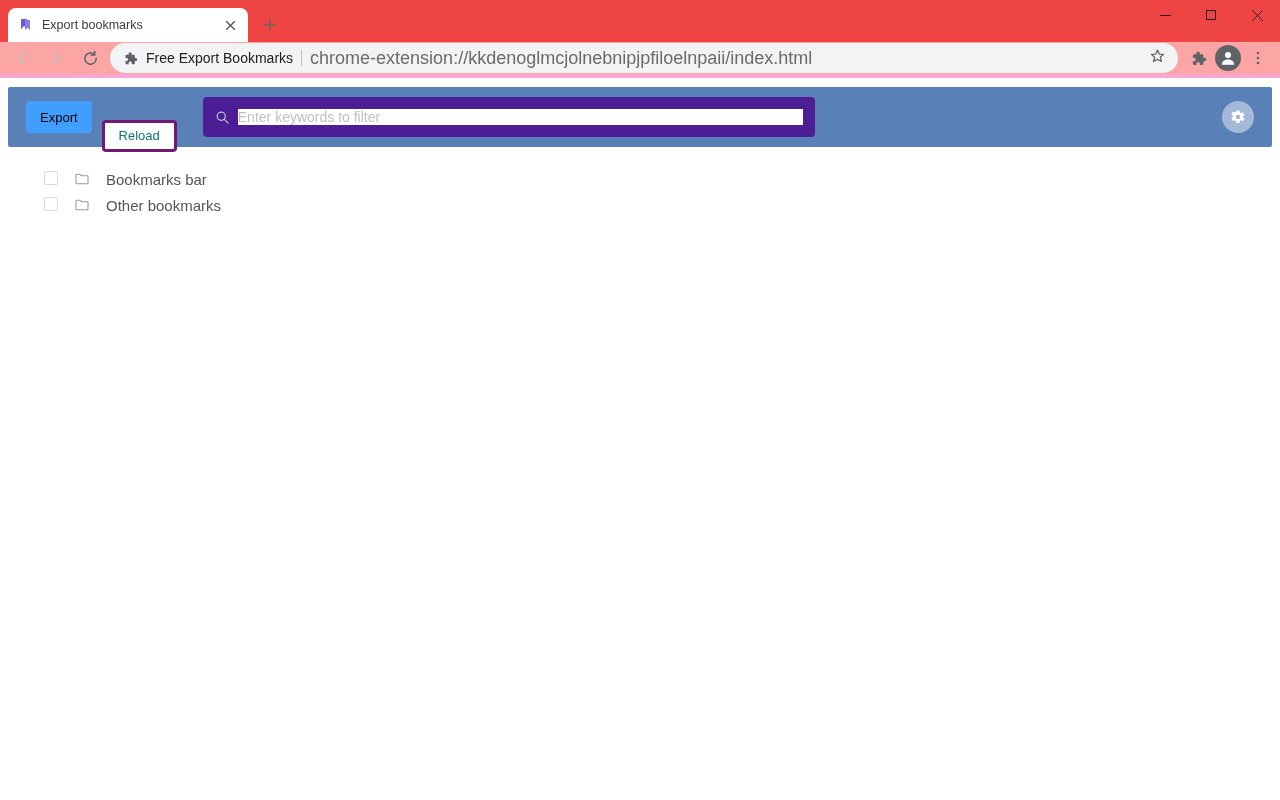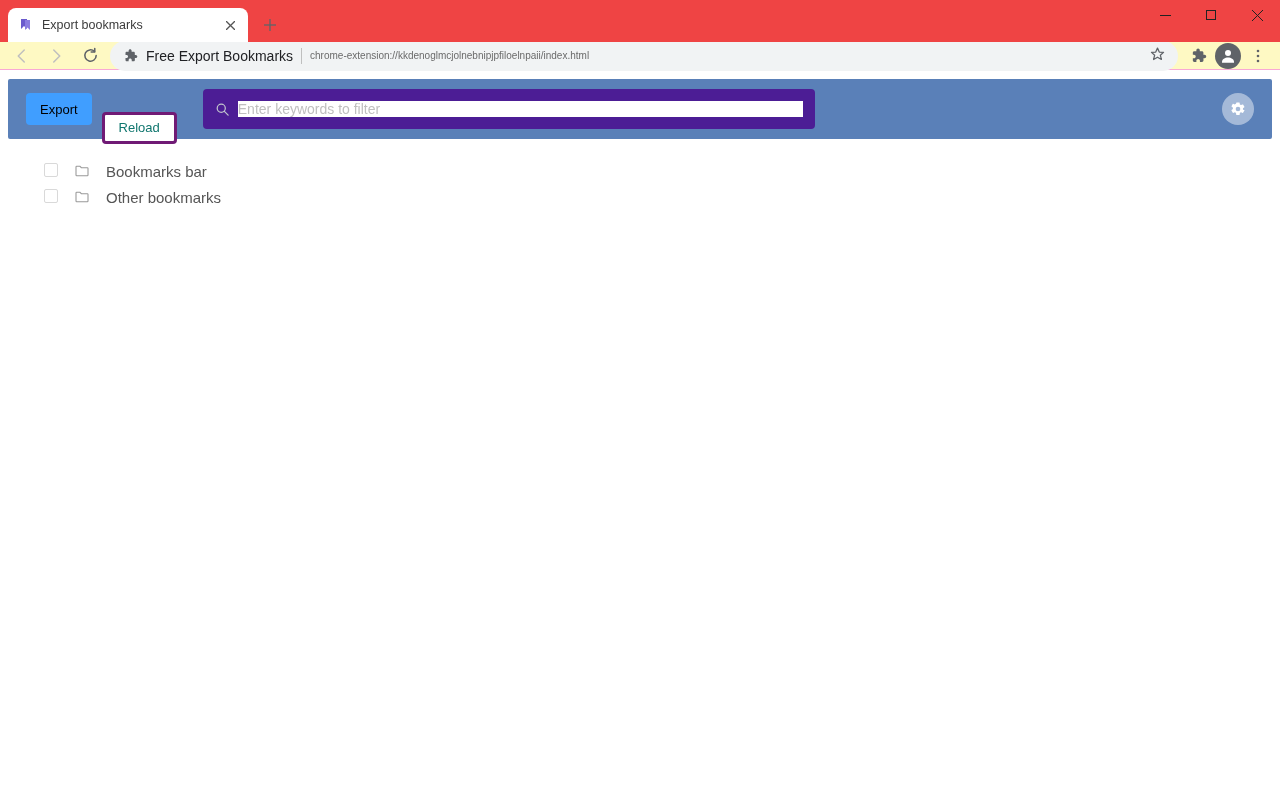--- a/index.html
+++ b/index.html
@@ -69,27 +69,27 @@
     display: flex;
   }
   .window-controls .wc {
     width: 46px; height: 30px;
     display: flex; align-items: center; justify-content: center;
     color: #222;
     cursor: pointer;
   }
   
   .toolbar {
-    height: 28px;
-    background: #fef9c3;
+    height: 36px;
+    background: #fca5a5;
     display: flex;
     align-items: center;
     padding: 0 8px;
     gap: 6px;
-    border-bottom: 1px solid #f9a8d4;
+    border-bottom: 4px solid #f9a8d4;
   }
   .nav-btn {
     width: 28px; height: 28px;
     display: flex; align-items: center; justify-content: center;
     color: #5f6368;
     cursor: pointer;
     border-radius: 50%;
   }
   .nav-btn.disabled { color: #bfbfbf; cursor: default; }
   .address-bar {
@@ -112,21 +112,21 @@
   .ext-name {
     color: #202124;
     font-size: 14px;
   }
   .addr-sep {
     width: 1px; height: 16px;
     background: #bfbfbf;
   }
   .url-text {
     color: #6b6b6b;
-    font-size: 10px;
+    font-size: 18px;
     flex: 1;
     white-space: nowrap;
     overflow: hidden;
   }
   .addr-right {
     display: flex;
     align-items: center;
     gap: 2px;
   }
   .addr-right .icon-btn {

